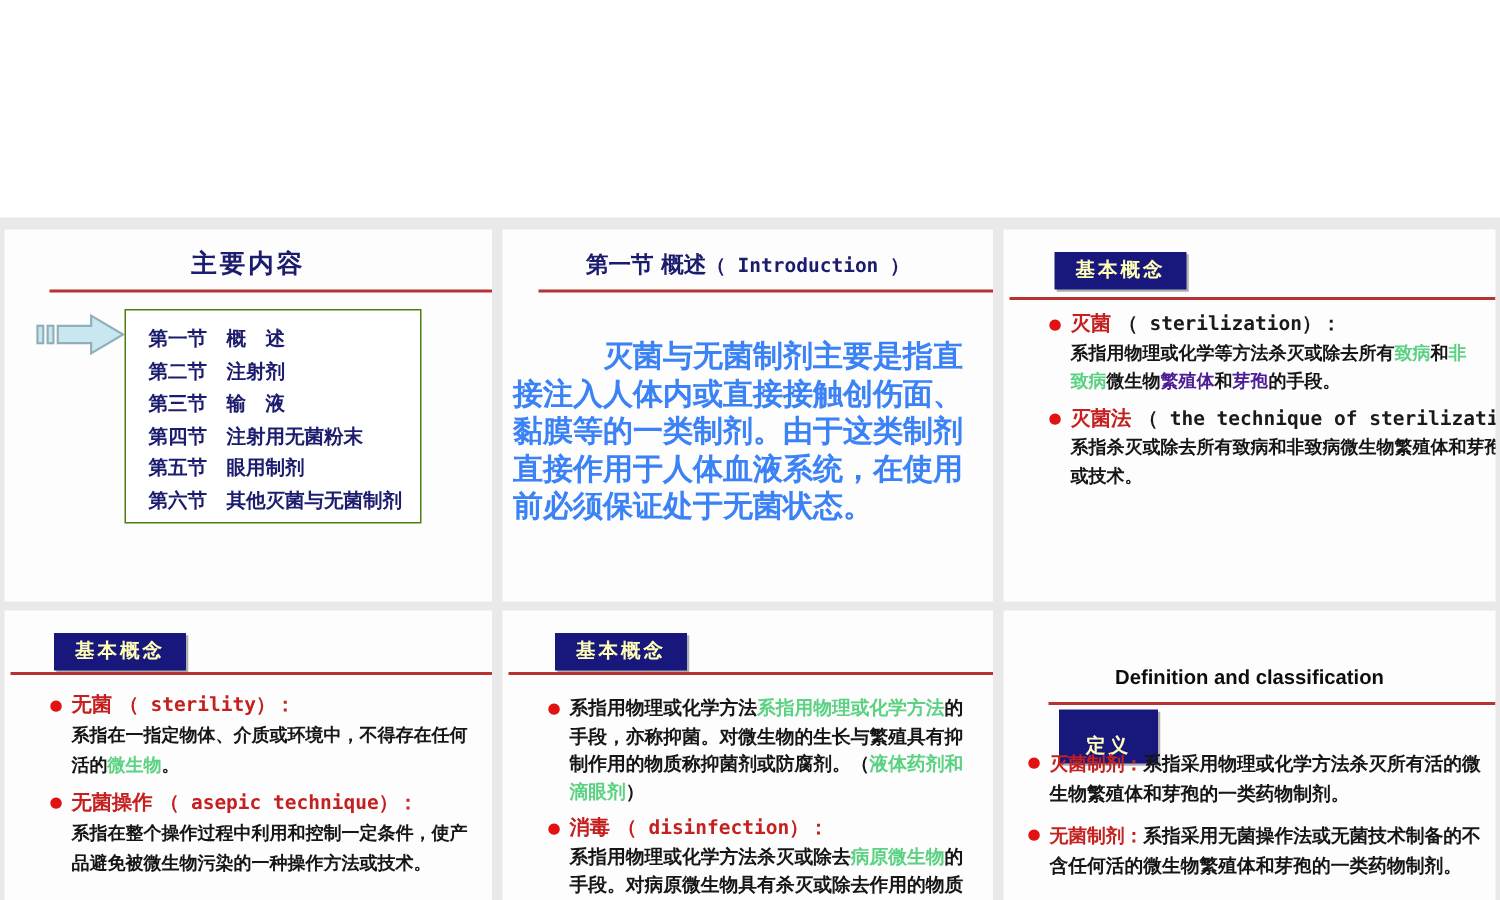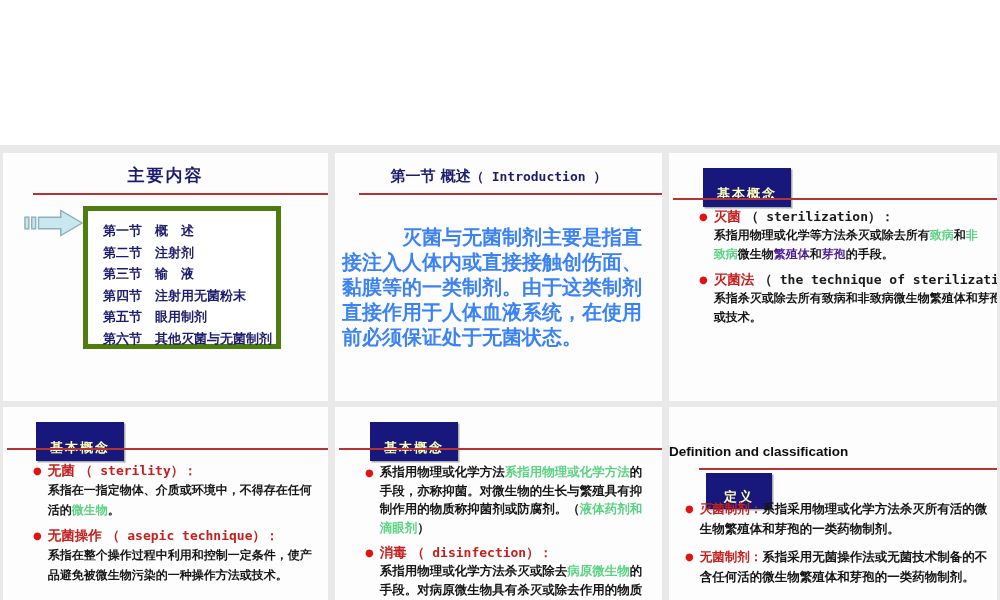--- a/index.html
+++ b/index.html
@@ -13,40 +13,40 @@
   #s3{left:669px;top:8px;width:328px;height:248px}
   #s4{left:3px;top:262px;width:325px;height:248px}
   #s5{left:335px;top:262px;width:327px;height:248px}
   #s6{left:669px;top:262px;width:328px;height:248px}
 
   .navy{color:#1c1c6e}
   .stitle{position:absolute;left:0;right:0;text-align:center;font-weight:bold}
   #s1 .stitle{top:11px;font-size:17px;letter-spacing:2px}
   #s2 .stitle{top:14px;font-size:15px}
   #s6 .stitle{top:15px;font-size:15.5px;color:#0d0d0d}
-  .subtitle{position:absolute;left:0;right:0;top:37px;text-align:left;font-weight:bold;
+  .subtitle{position:absolute;left:0;right:0;top:37px;text-align:center;font-weight:bold;
             font-size:13.5px;color:#0d0d0d;font-family:"Liberation Sans",sans-serif}
 
   .rule{position:absolute;height:2px;background:#b73333}
   #s1 .rule{left:30px;right:0;top:40px}
   #s2 .rule{left:24px;right:0;top:40px}
   #s3 .rule{left:4px;right:0;top:45px}
   #s4 .rule,#s5 .rule{left:4px;right:0;top:41px}
   #s6 .rule{left:30px;right:0;top:61px}
 
   .badge{position:absolute;background:#18187c;color:#ffffb8;font-weight:bold;font-size:13px;
-         padding:17px 14px 4px;letter-spacing:2px;box-shadow:1.5px 1.5px 0 rgba(110,110,110,.55)}
+         padding:3px 14px 4px;letter-spacing:2px;box-shadow:1.5px 1.5px 0 rgba(110,110,110,.55)}
   #s3 .badge{left:34px;top:15px}
   #s4 .badge{left:33px;top:15px}
   #s5 .badge{left:35px;top:15px}
   #s6 .badge{left:37px;top:66px;padding:15px 18px 3px}
 
   .arrow-icon{position:absolute;left:21px;top:55px;width:60px;height:30px}
   .tocbox{position:absolute;left:80px;top:53px;width:198px;height:143px;
-          border:5px solid #4d7c0f;background:#ffffff;padding:9px 0 0 15px}
+          border:1px solid #4d7c0f;background:#ffffff;padding:9px 0 0 15px}
   .toc-item{font-size:13px;font-weight:bold;line-height:21.5px;color:#1c1c6e}
 
   .para{position:absolute;left:7px;right:12px;top:72px;font-size:20px;line-height:25px;
         font-weight:bold;text-indent:60px;color:#3b82f6}
 
   .content{position:absolute;left:30px;right:8px}
   #s3 .content{top:54px}
   #s4 .content{top:54px}
   #s5 .content{top:56px;right:12px}
   #s6 .content{top:92px;left:16px;right:6px}

